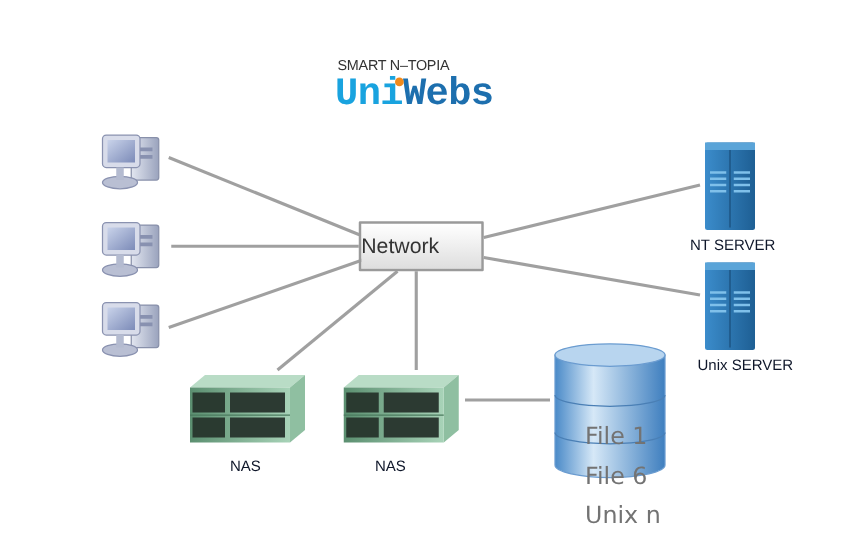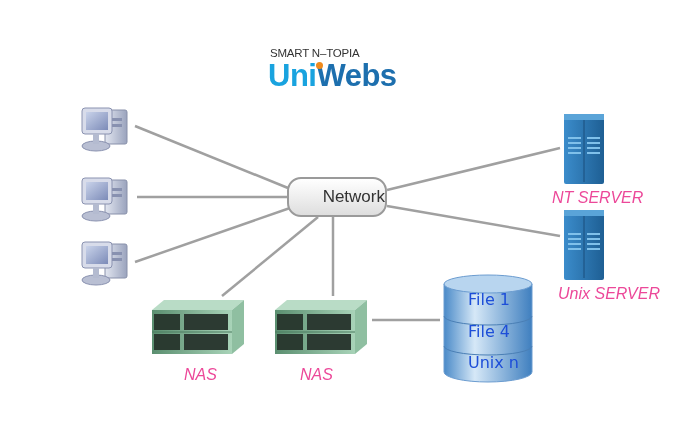--- a/index.html
+++ b/index.html
@@ -1,28 +1,28 @@
 <!DOCTYPE html>
 <html><head>
 <meta charset="utf-8">
 <style>
   html, body { margin:0; padding:0; background:#ffffff; }
   body { width:692px; height:429px; position:relative; overflow:hidden; font-family:"Liberation Sans", sans-serif; }
   #diagram { position:absolute; left:0; top:0; width:692px; height:429px; }
   .logo-sub { position:absolute; left:270px; top:47px; font-size:11.5px; color:#333; letter-spacing:-0.2px; font-family:"Liberation Sans", sans-serif; }
-  .logo-main { position:absolute; left:268px; top:58px; font-size:31px; font-weight:bold; letter-spacing:-0.5px; font-family:Liberation Sans, sans-serif; }
+  .logo-main { position:absolute; left:268px; top:58px; font-size:31px; font-weight:bold; letter-spacing:-0.5px; font-family:Liberation Mono, monospace; }
   .logo-uni { color:#19a3df; }
   .logo-webs { color:#1d6fae; }
   .logo-dot { position:absolute; left:316px; top:62px; width:7px; height:7px; border-radius:50%; background:#f08a1c; }
-  .net-box { position:absolute; left:287px; top:177px; width:100px; height:40px; border:2px solid #9a9a9a; border-radius:14px;
-    background:linear-gradient(#ffffff,#dedede); box-sizing:border-box; display:flex; align-items:center; justify-content:flex-end;
+  .net-box { position:absolute; left:287px; top:177px; width:100px; height:40px; border:2px solid #9a9a9a; border-radius:1px;
+    background:linear-gradient(#ffffff,#dedede); box-sizing:border-box; display:flex; align-items:center; justify-content:flex-start;
     font-size:17px; color:#333; }
-  .label { position:absolute; font-size:16px; color:#ec4899; font-family:"Liberation Sans", sans-serif;font-style:italic; }
+  .label { position:absolute; font-size:12px; color:#0f172a; font-family:"Liberation Sans", sans-serif; }
   .nas-fs-title { position:absolute; left:410px; top:264px; font-size:14px; color:#111; font-family:"DejaVu Sans", sans-serif; letter-spacing:-0.4px; }
-  .file-label { position:absolute; font-size:16px; color:#1d4ed8; font-family:"DejaVu Sans", sans-serif; }
+  .file-label { position:absolute; font-size:19px; color:#737373; font-family:"DejaVu Sans", sans-serif;margin-top:48px; }
 </style>
 </head>
 <body>
 
 <div id="diagram">
 
   <svg width="692" height="429" style="position:absolute;left:0;top:0">
     <g stroke="#a0a0a0" stroke-width="2.5" fill="none">
       <line x1="135" y1="126" x2="288" y2="188"></line>
       <line x1="137" y1="197" x2="287" y2="197"></line>
@@ -160,15 +160,15 @@
           <stop offset="0.35" stop-color="#d6e8f7"></stop>
           <stop offset="1" stop-color="#3f7fbf"></stop>
       </linearGradient>
     </defs>
     <path d="M4,12 L4,100 A44,10 0 0 0 92,100 L92,12 Z" fill="url(#cyl)" stroke="#6b9cd0"></path>
     <ellipse cx="48" cy="12" rx="44" ry="9" fill="#b8d5ef" stroke="#6b9cd0"></ellipse>
     <path d="M4,44 A44,9 0 0 0 92,44" fill="none" stroke="#4a7fb5"></path>
     <path d="M4,74 A44,9 0 0 0 92,74" fill="none" stroke="#4a7fb5"></path>
   </svg>
   <div class="file-label" style="left:468px;top:290px;">File 1</div>
-  <div class="file-label" style="left:468px;top:322px;">File 4</div>
+  <div class="file-label" style="left:468px;top:322px;">File 6</div>
   <div class="file-label" style="left:468px;top:353px;">Unix n</div>
 </div>
 
 </body></html>

